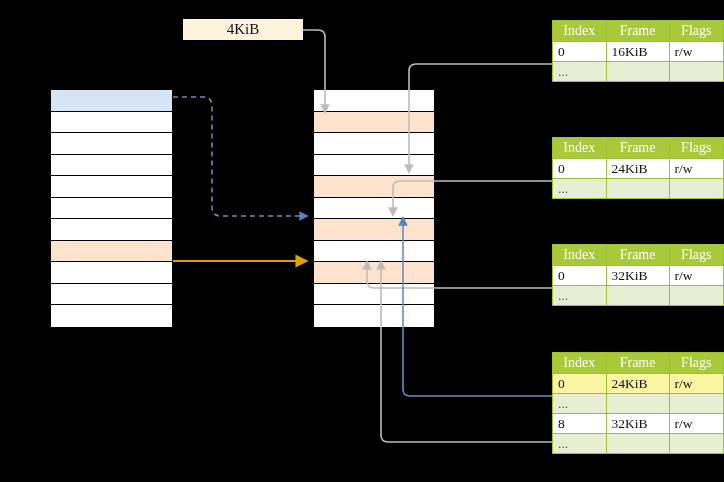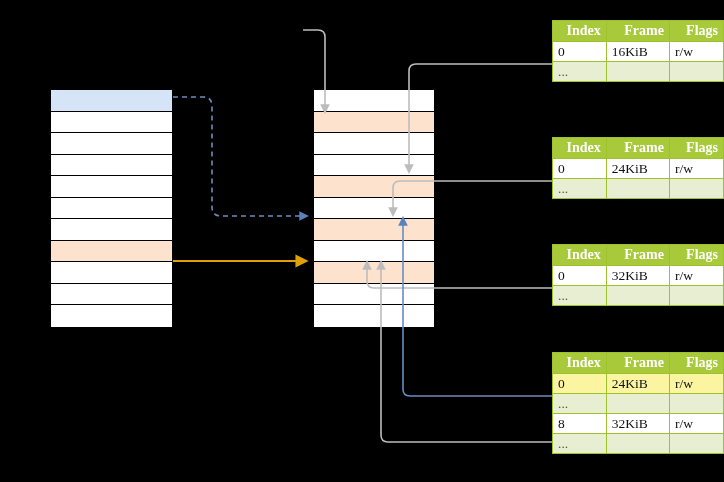--- a/index.html
+++ b/index.html
@@ -16,36 +16,37 @@
   .cell.peach{background:#fde3cd;}
 
   
   .sizelabel{position:absolute;background:#fdf3dc;color:#111;
              font-size:15px;text-align:center;line-height:21px;
              box-sizing:border-box;}
 
   
   .ptable{position:absolute;border-collapse:collapse;
           border:1px solid #9ec12e;background:#fff;font-size:13.5px;}
-  .ptable th{background:#a8c93a;color:#fff;font-weight:bold;
-             text-align:right;padding:2px 5px;border:1px solid #9ec12e;
+  .ptable th{background:#a8c93a;color:#fff;font-weight:normal;
+             text-align:center;padding:2px 5px;border:1px solid #9ec12e;
              font-size:14px;white-space:nowrap;}
   .ptable td{padding:1px 5px;border:1px solid #9ec12e;color:#111;
              height:20px;box-sizing:border-box;white-space:nowrap;}
   .ptable tr.alt td{background:#e7eed2;color:#53612a;}
   .ptable td.hl{background:#fbf4a0;}
   .ptable .c-index{width:48px;}
   .ptable .c-frame{width:60px;}
   .ptable .c-flags{width:50px;margin-left:20px;}
 </style>
 </head>
 <body>
 
 <div class="canvas">
 
+  <div class="sizelabel" id="size-label" style="left:183px;top:19px;width:120px;height:21px;">4KiB</div>
 
   <div class="memcol" id="left-col" style="left:50px;top:89px;width:123px;height:239px;">
       <div class="cell blue" style="height: 21.5455px;"></div>
       <div class="cell" style="height: 21.5455px;"></div>
       <div class="cell" style="height: 21.5455px;"></div>
       <div class="cell" style="height: 21.5455px;"></div>
       <div class="cell" style="height: 21.5455px;"></div>
       <div class="cell" style="height: 21.5455px;"></div>
       <div class="cell" style="height: 21.5455px;"></div>
       <div class="cell peach" style="height: 21.5455px;"></div>

